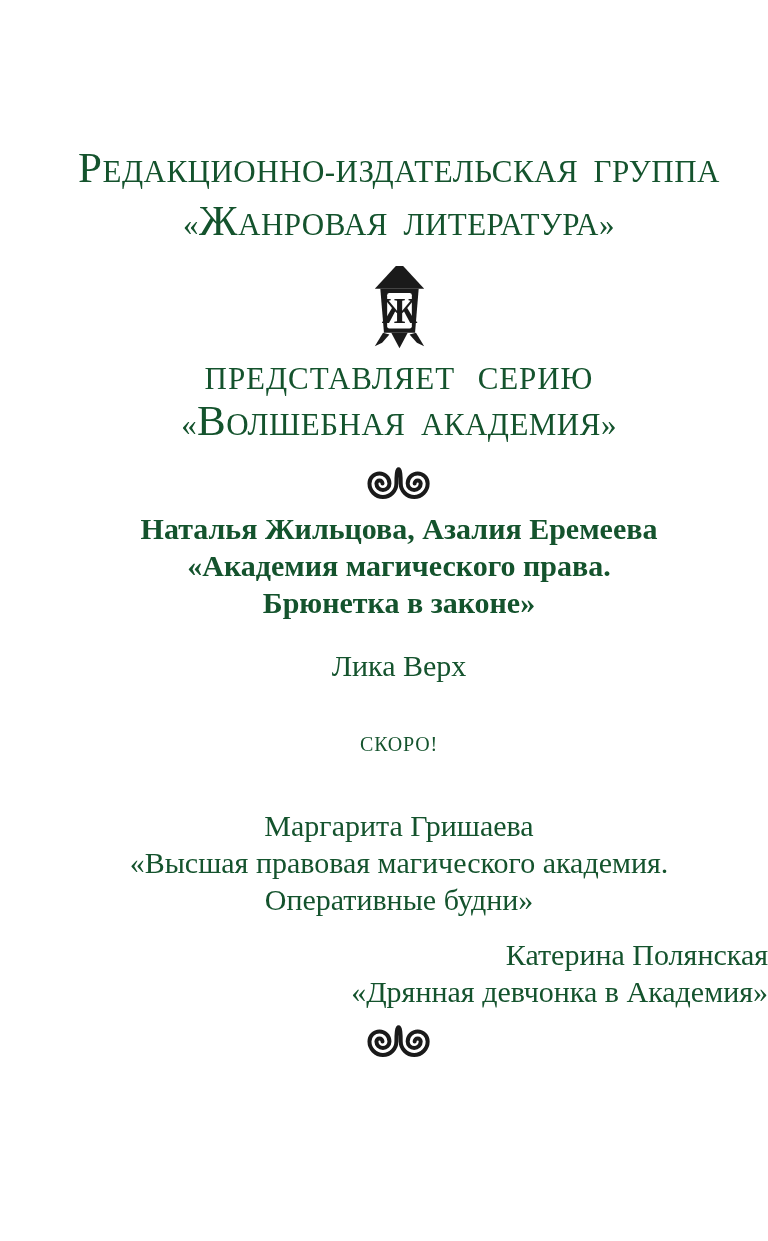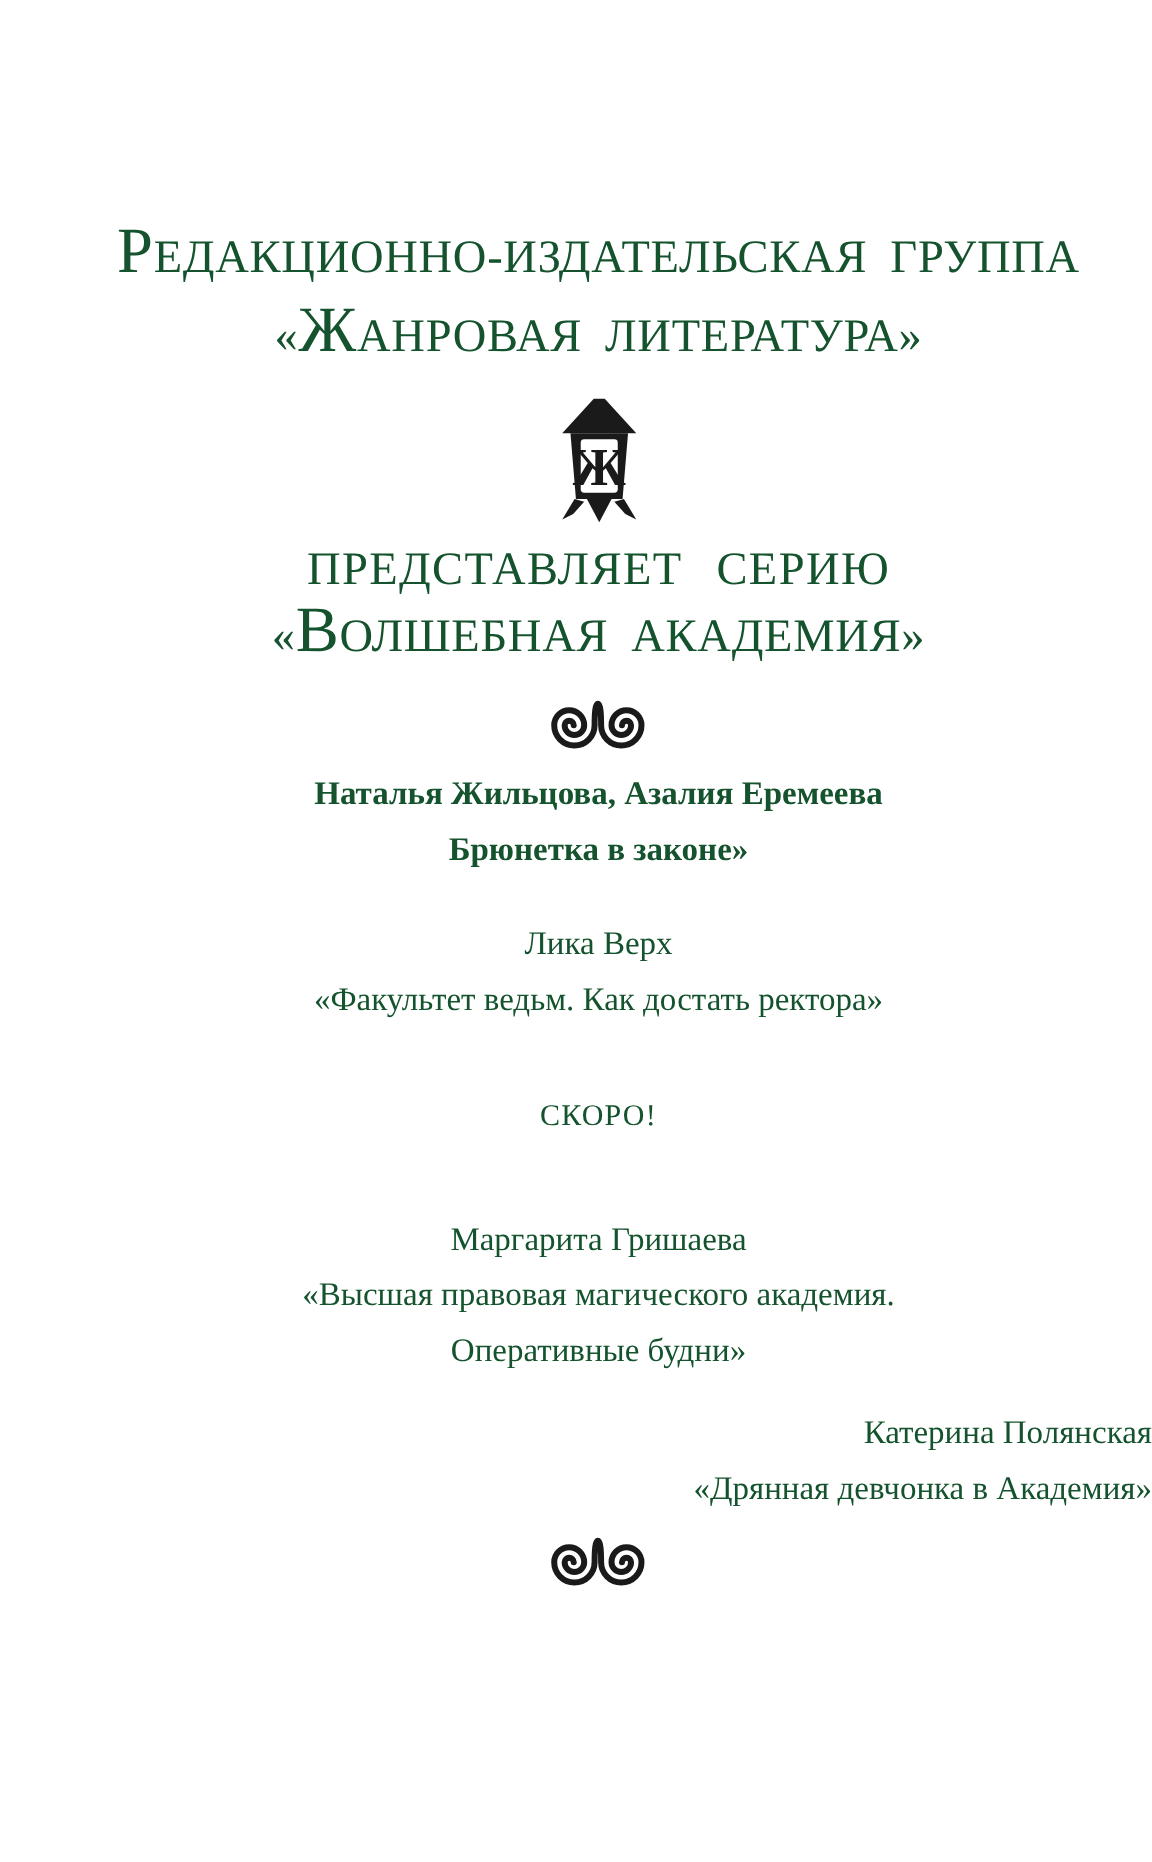--- a/index.html
+++ b/index.html
@@ -23,21 +23,21 @@
   .sc-lead  { font-size: 43px; }
   
   .lantern { display: block; margin: 13px auto 0; }
   
   .presents { margin-top: 9px; font-size: 31px; line-height: 40px; letter-spacing: 0.03em; word-spacing: 0.45em; }
   .series-title { line-height: 43px; letter-spacing: 0.03em; word-spacing: 0.45em; }
   
   .ornament { display: block; margin: 15px auto 0; }
   .ornament.bottom { margin-top: 14px; }
   
-  .book { font-size: 22px; line-height: 37px; }
+  .book { font-size: 30px; line-height: 37px; }
   .book.bold { font-weight: bold; margin-top: 9px; }
   .book.second { margin-top: 26px; }
   .soon { margin-top: 42px; font-size: 20px; line-height: 37px; letter-spacing: 0.04em; }
   .book.up1 { margin-top: 44px; }
   .book.up2 { margin-top: 18px; text-align: right; }
   .line { display: block; }
 </style>
 </head>
 <body>
 
@@ -71,26 +71,26 @@
     </div>
 
     <svg class="ornament" width="66" height="35" viewBox="10 10 76 40" aria-hidden="true">
       <path d="M 29 30 a 3.5 3.5 0 1 0 -7 0 a 7.5 7.5 0 1 0 15 0 a 11.5 11.5 0 1 0 -23 0 a 15.5 15.5 0 1 0 31 0
                C 45 21 45.5 13.5 47.5 13.5 C 49.5 13.5 50 21 50 30
                a 15.5 15.5 0 1 0 31 0 a 11.5 11.5 0 1 0 -23 0 a 7.5 7.5 0 1 0 15 0 a 3.5 3.5 0 1 0 -7 0" fill="none" stroke="#1a1a1a" stroke-width="4.6" stroke-linecap="round"></path>
     </svg>
 
     <div class="book bold">
       <span class="line">Наталья Жильцова, Азалия Еремеева</span>
+      <span class="line">«Академия магического права.</span>
       <span class="line">Брюнетка в законе»</span>
     </div>
 
     <div class="book second">
       <span class="line">Лика Верх</span>
-      <span class="line">«Факультет ведьм. Как достать ректора»</span>
     </div>
 
     <div class="soon">СКОРО!</div>
 
     <div class="book up1">
       <span class="line">Маргарита Гришаева</span>
       <span class="line">«Высшая правовая магического академия.</span>
       <span class="line">Оперативные будни»</span>
     </div>
 

